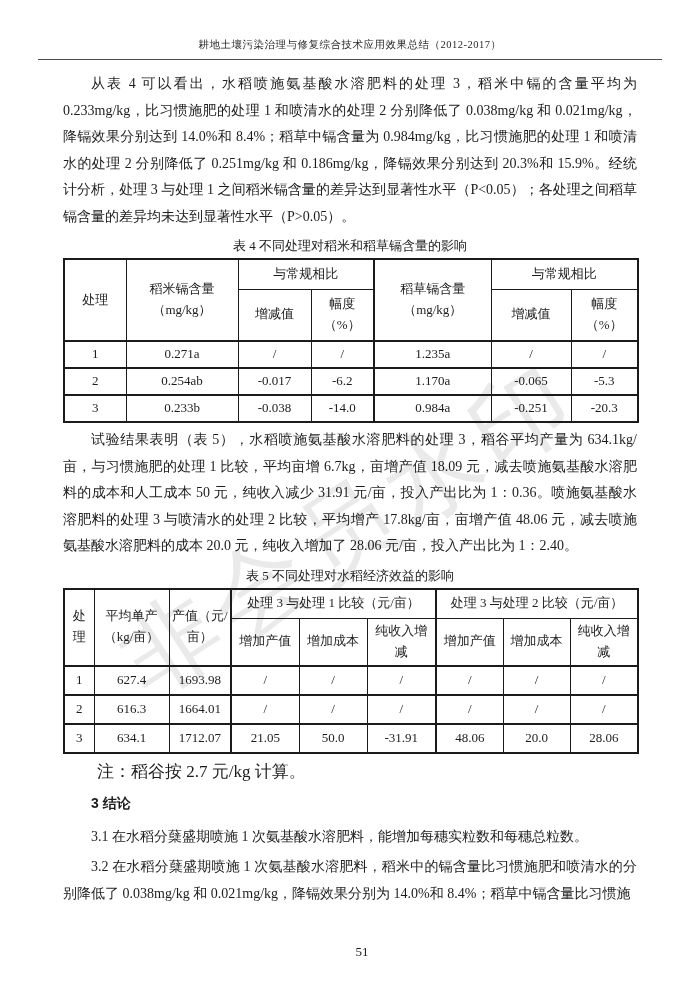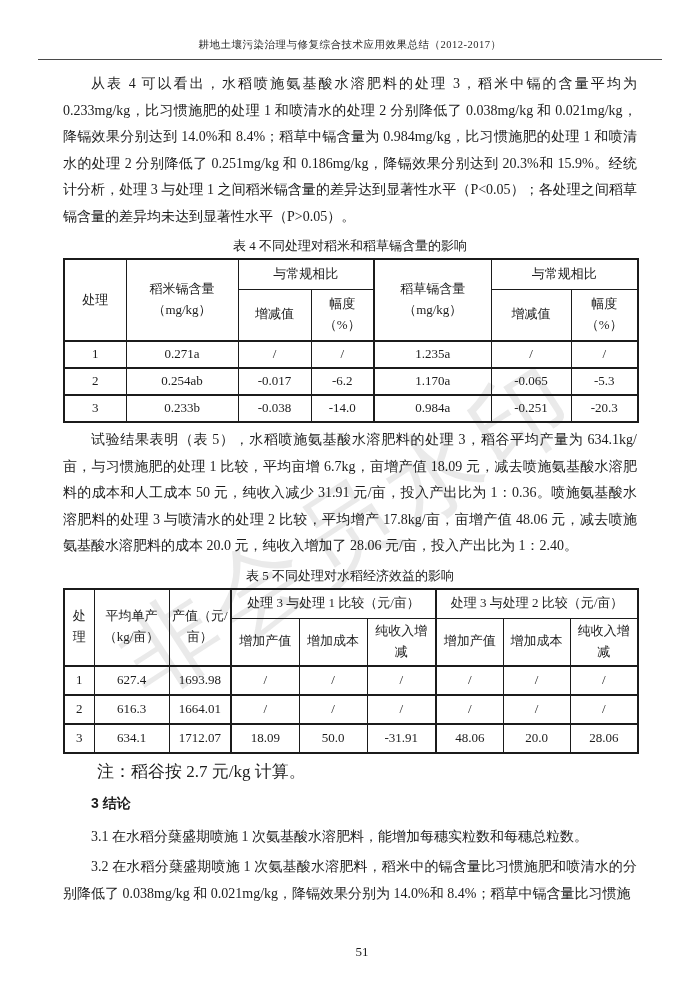--- a/index.html
+++ b/index.html
@@ -227,21 +227,21 @@
         <td>/</td>
         <td>/</td>
         <td class="thick-left">/</td>
         <td>/</td>
         <td>/</td>
       </tr>
       <tr>
         <td>3</td>
         <td>634.1</td>
         <td>1712.07</td>
-        <td class="thick-left">18.09</td>
+        <td class="thick-left">21.05</td>
         <td>50.0</td>
         <td>-31.91</td>
         <td class="thick-left">48.06</td>
         <td>20.0</td>
         <td>28.06</td>
       </tr>
     </tbody>
   </table>
 
   <div class="note-line">注：稻谷按 2.7 元/kg 计算。</div>

